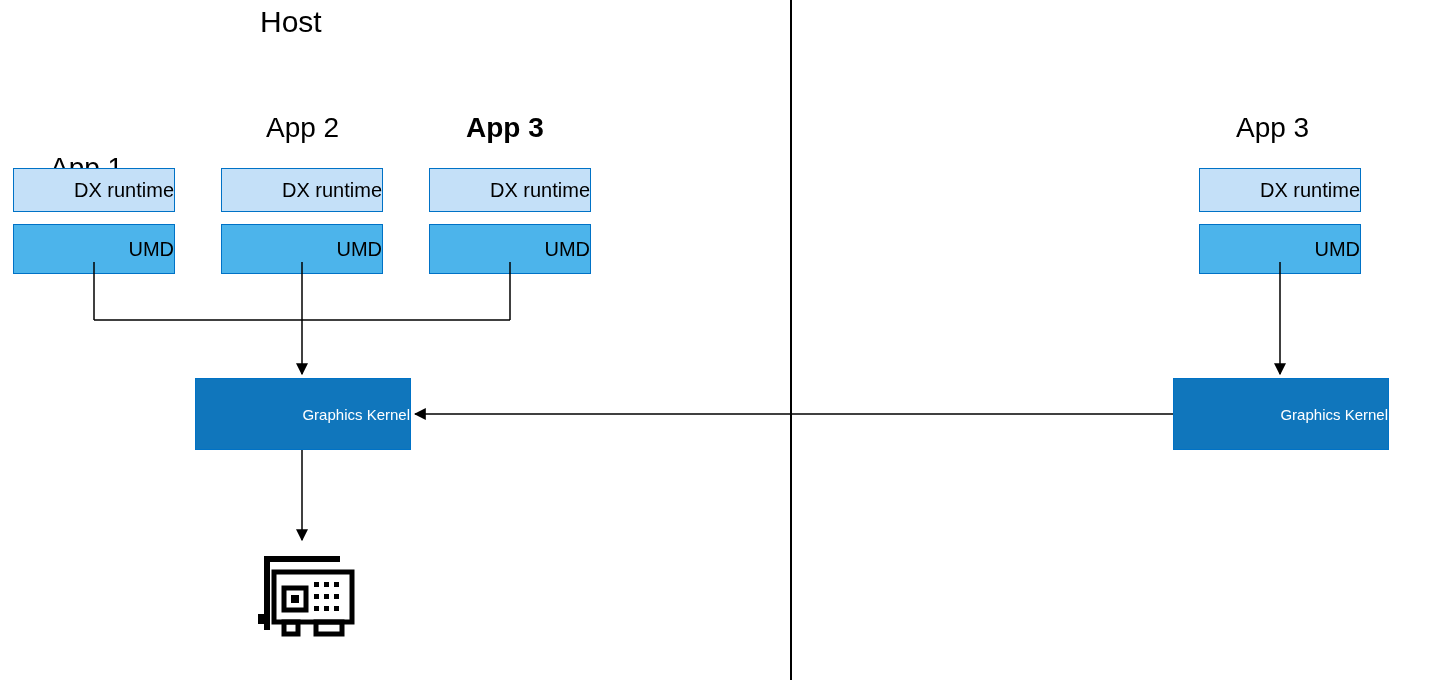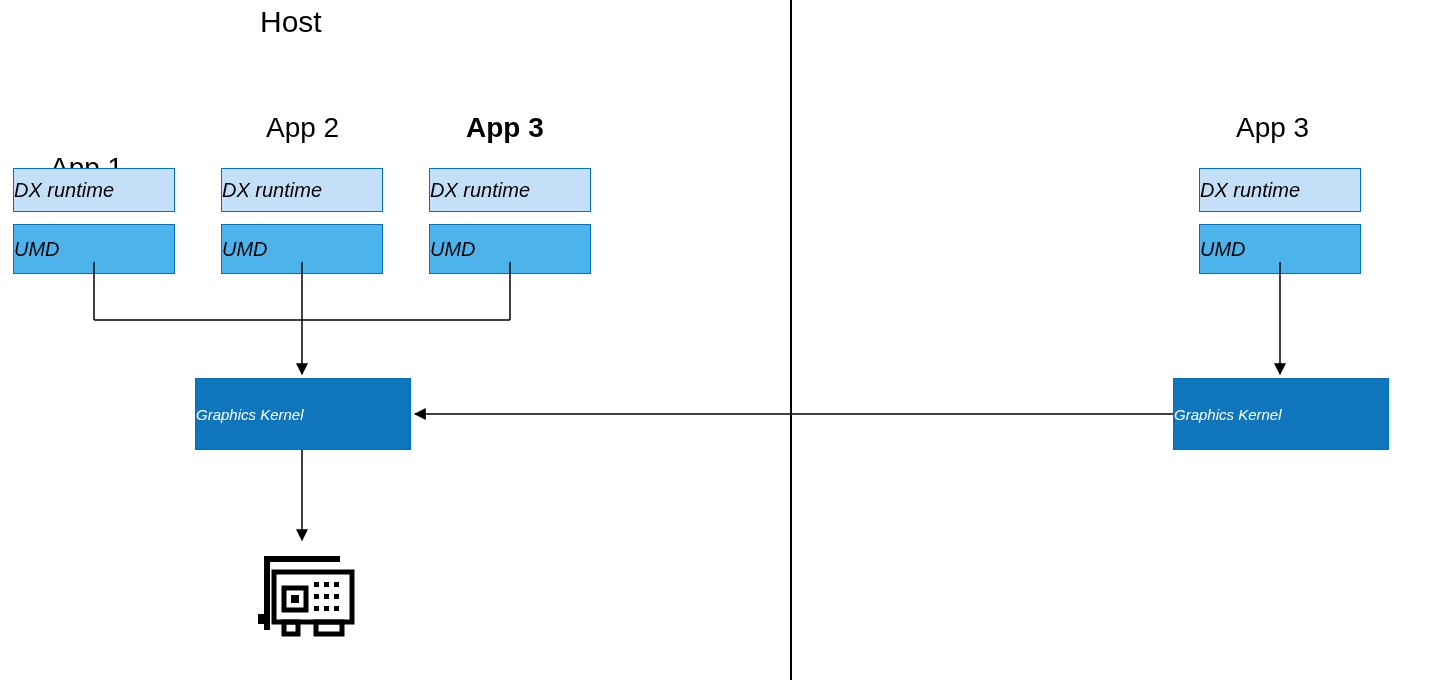--- a/index.html
+++ b/index.html
@@ -25,23 +25,22 @@
     position: absolute;
     font-size: 28px;
     font-weight: 400;
   }
   .box {
     position: absolute;
     border: 1.5px solid #0072c6;
     box-sizing: border-box;
     display: flex;
     align-items: center;
-    justify-content: flex-start;
+    justify-content: flex-end;
     font-size: 20px;
-    font-style: italic;
   }
   .box.dx {
     background: #c4e0f8;
     color: #000;
   }
   .box.umd {
     background: #4cb4eb;
     color: #000;
     margin-top: 12px;
   }

